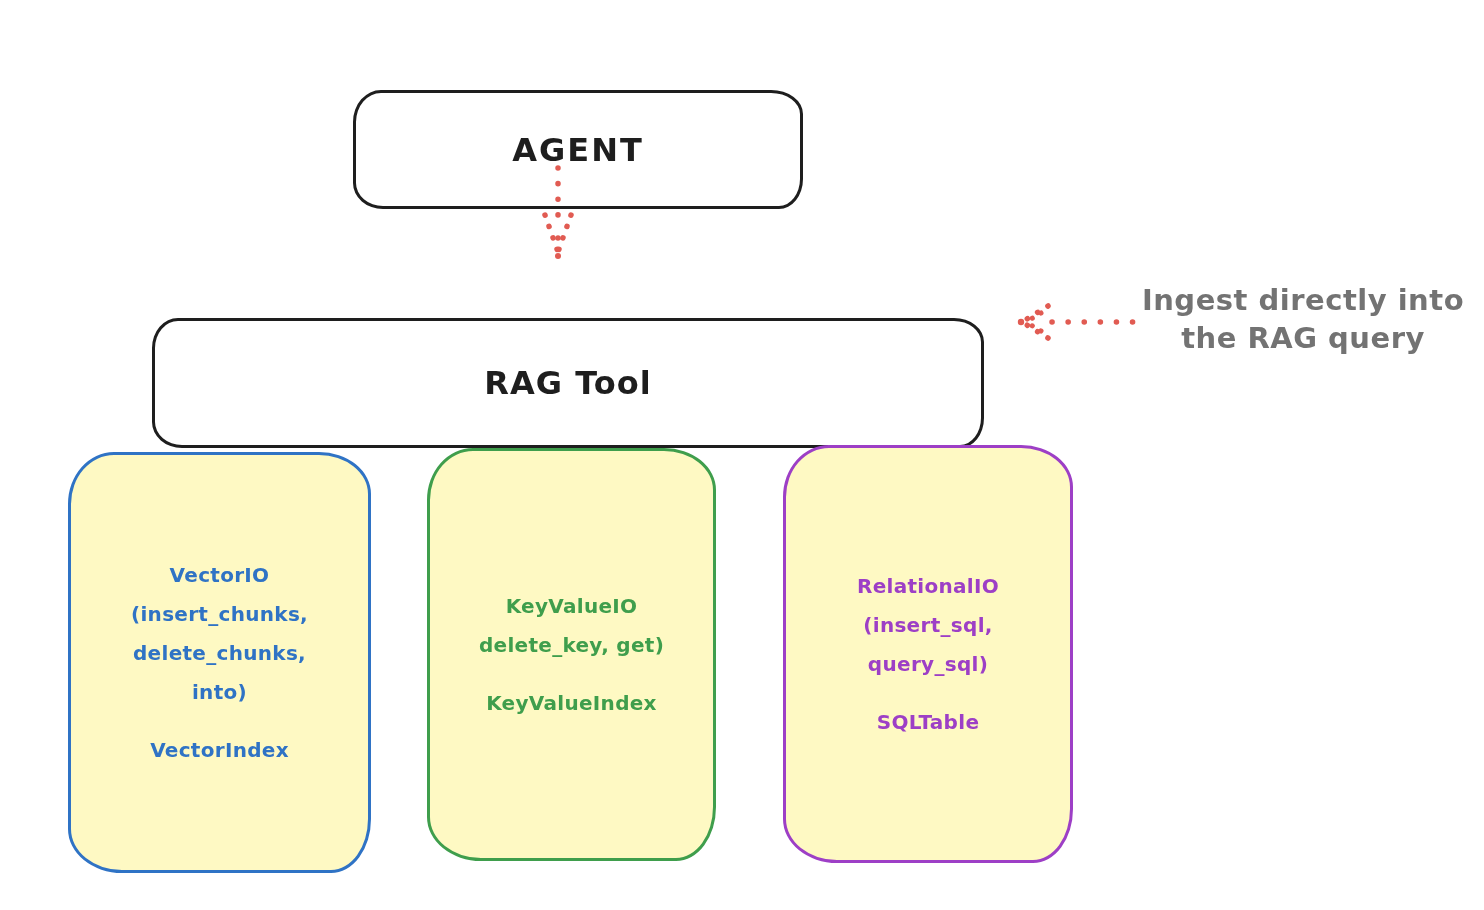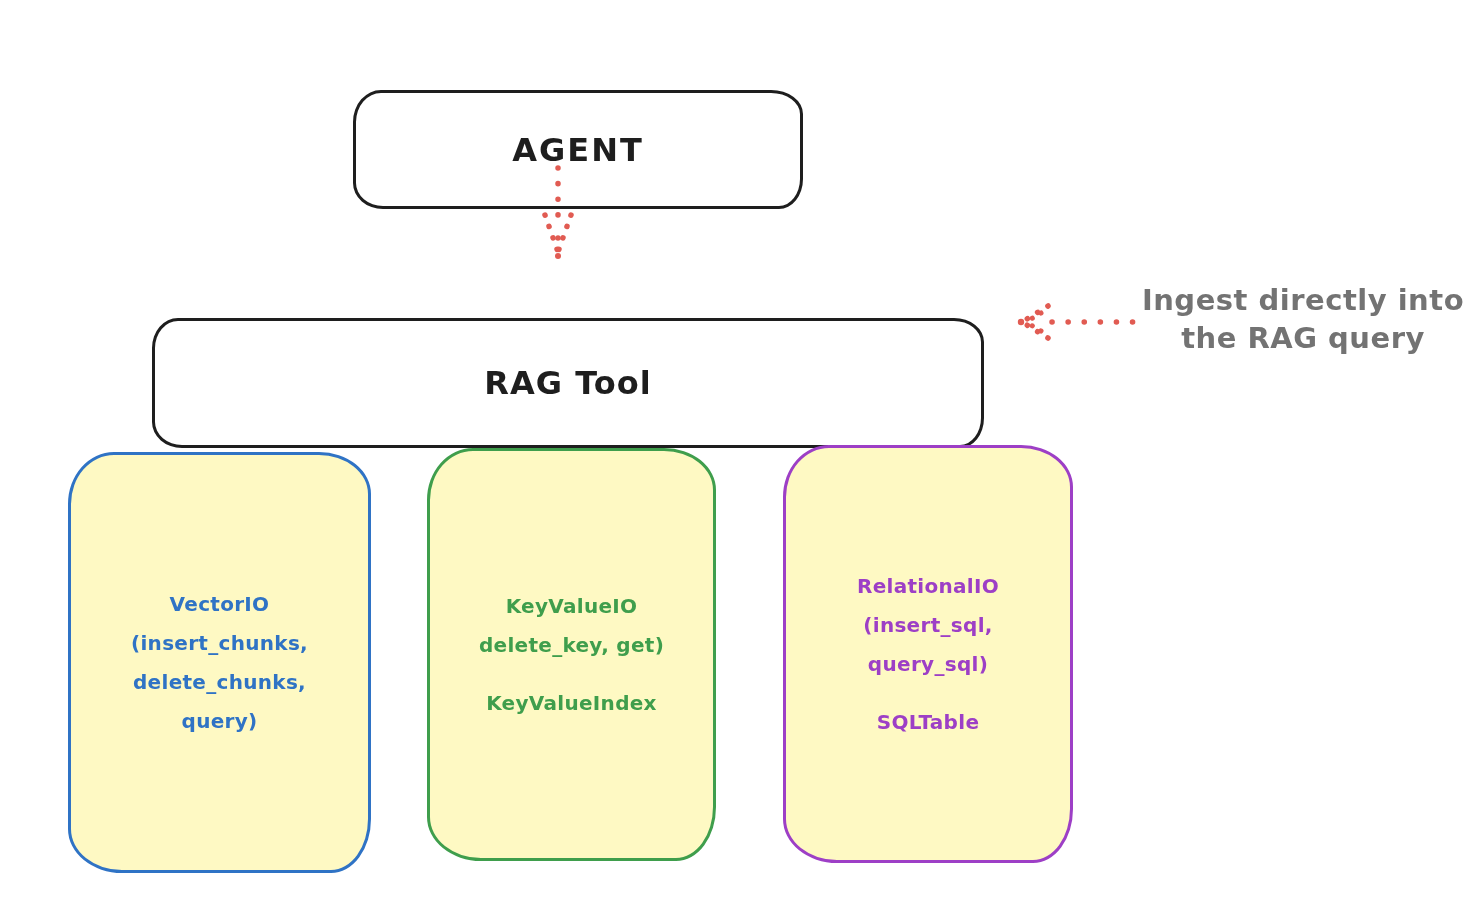--- a/index.html
+++ b/index.html
@@ -81,22 +81,23 @@
   <div class="note">
     <span class="line">Ingest directly into</span>
     <span class="line">the RAG query</span>
   </div>
 
   <div class="card card-blue">
     <div>
       <span class="line">VectorIO</span>
       <span class="line">(insert_chunks,</span>
       <span class="line">delete_chunks,</span>
-      <span class="line">query)</span>
+      <span class="line">into)</span>
     </div>
+    <div class="index-line">VectorIndex</div>
   </div>
 
   <div class="card card-green">
     <div>
       <span class="line">KeyValueIO</span>
       <span class="line">delete_key, get)</span>
     </div>
     <div class="index-line">KeyValueIndex</div>
   </div>
 

